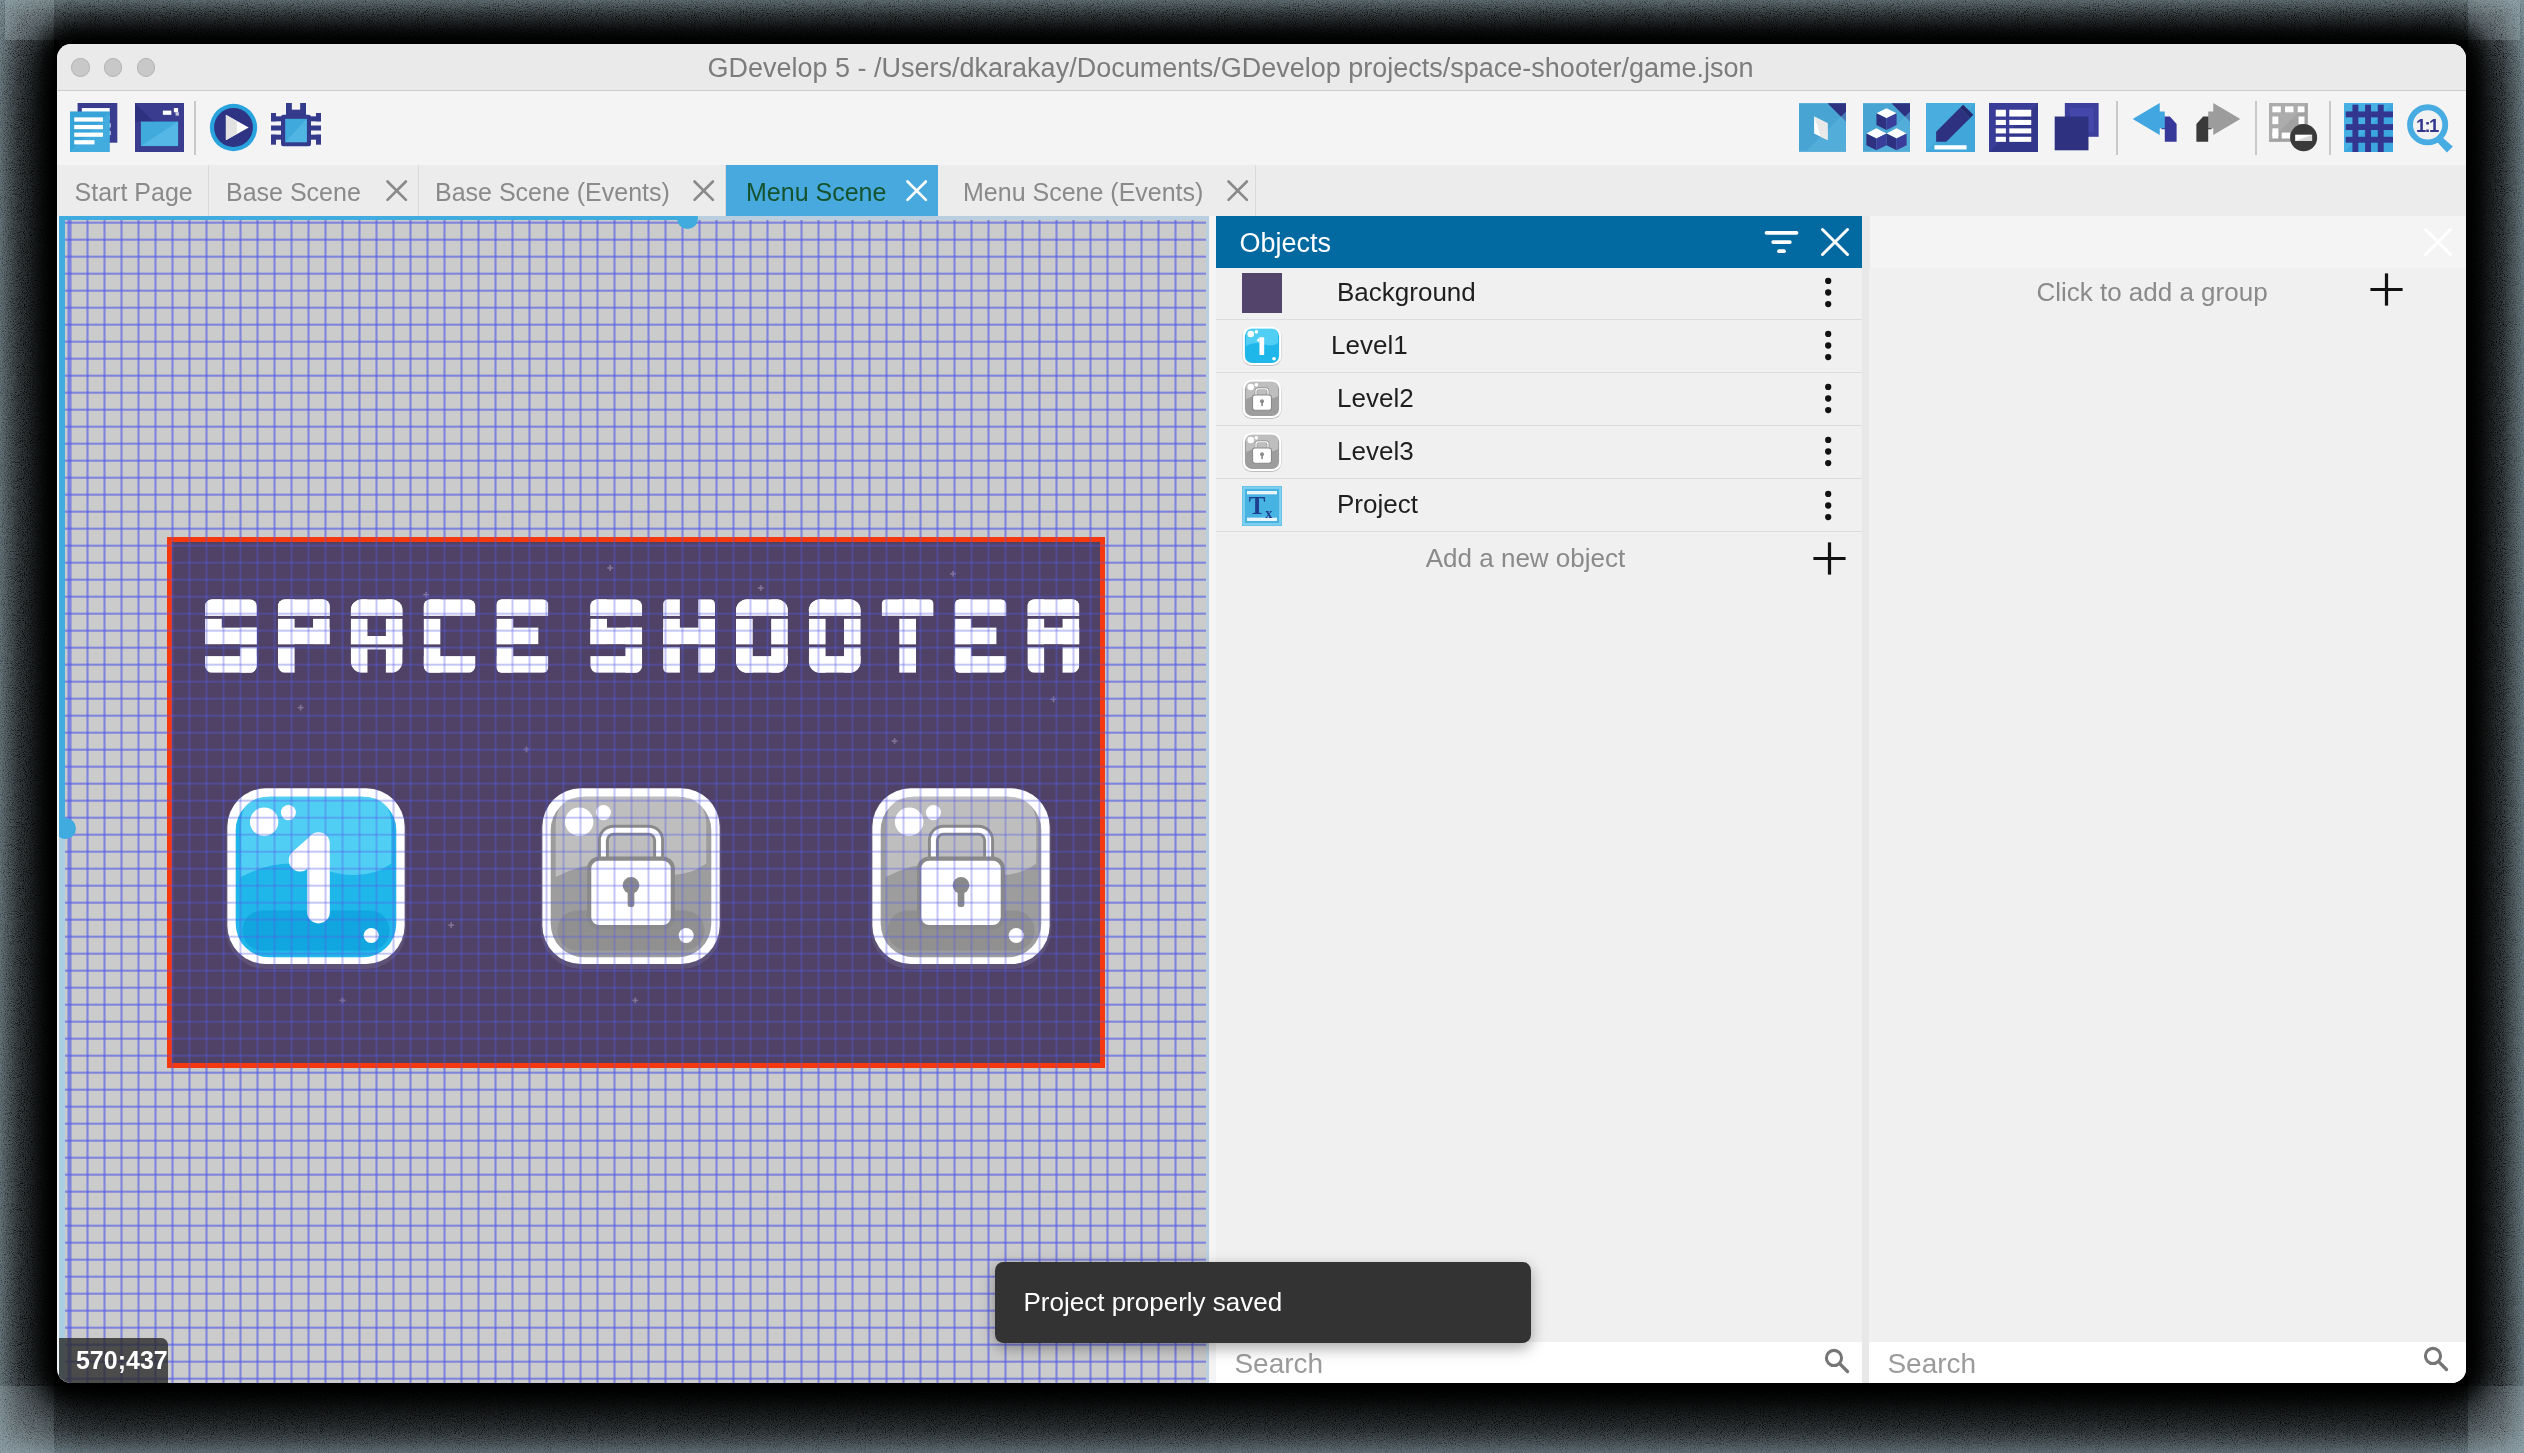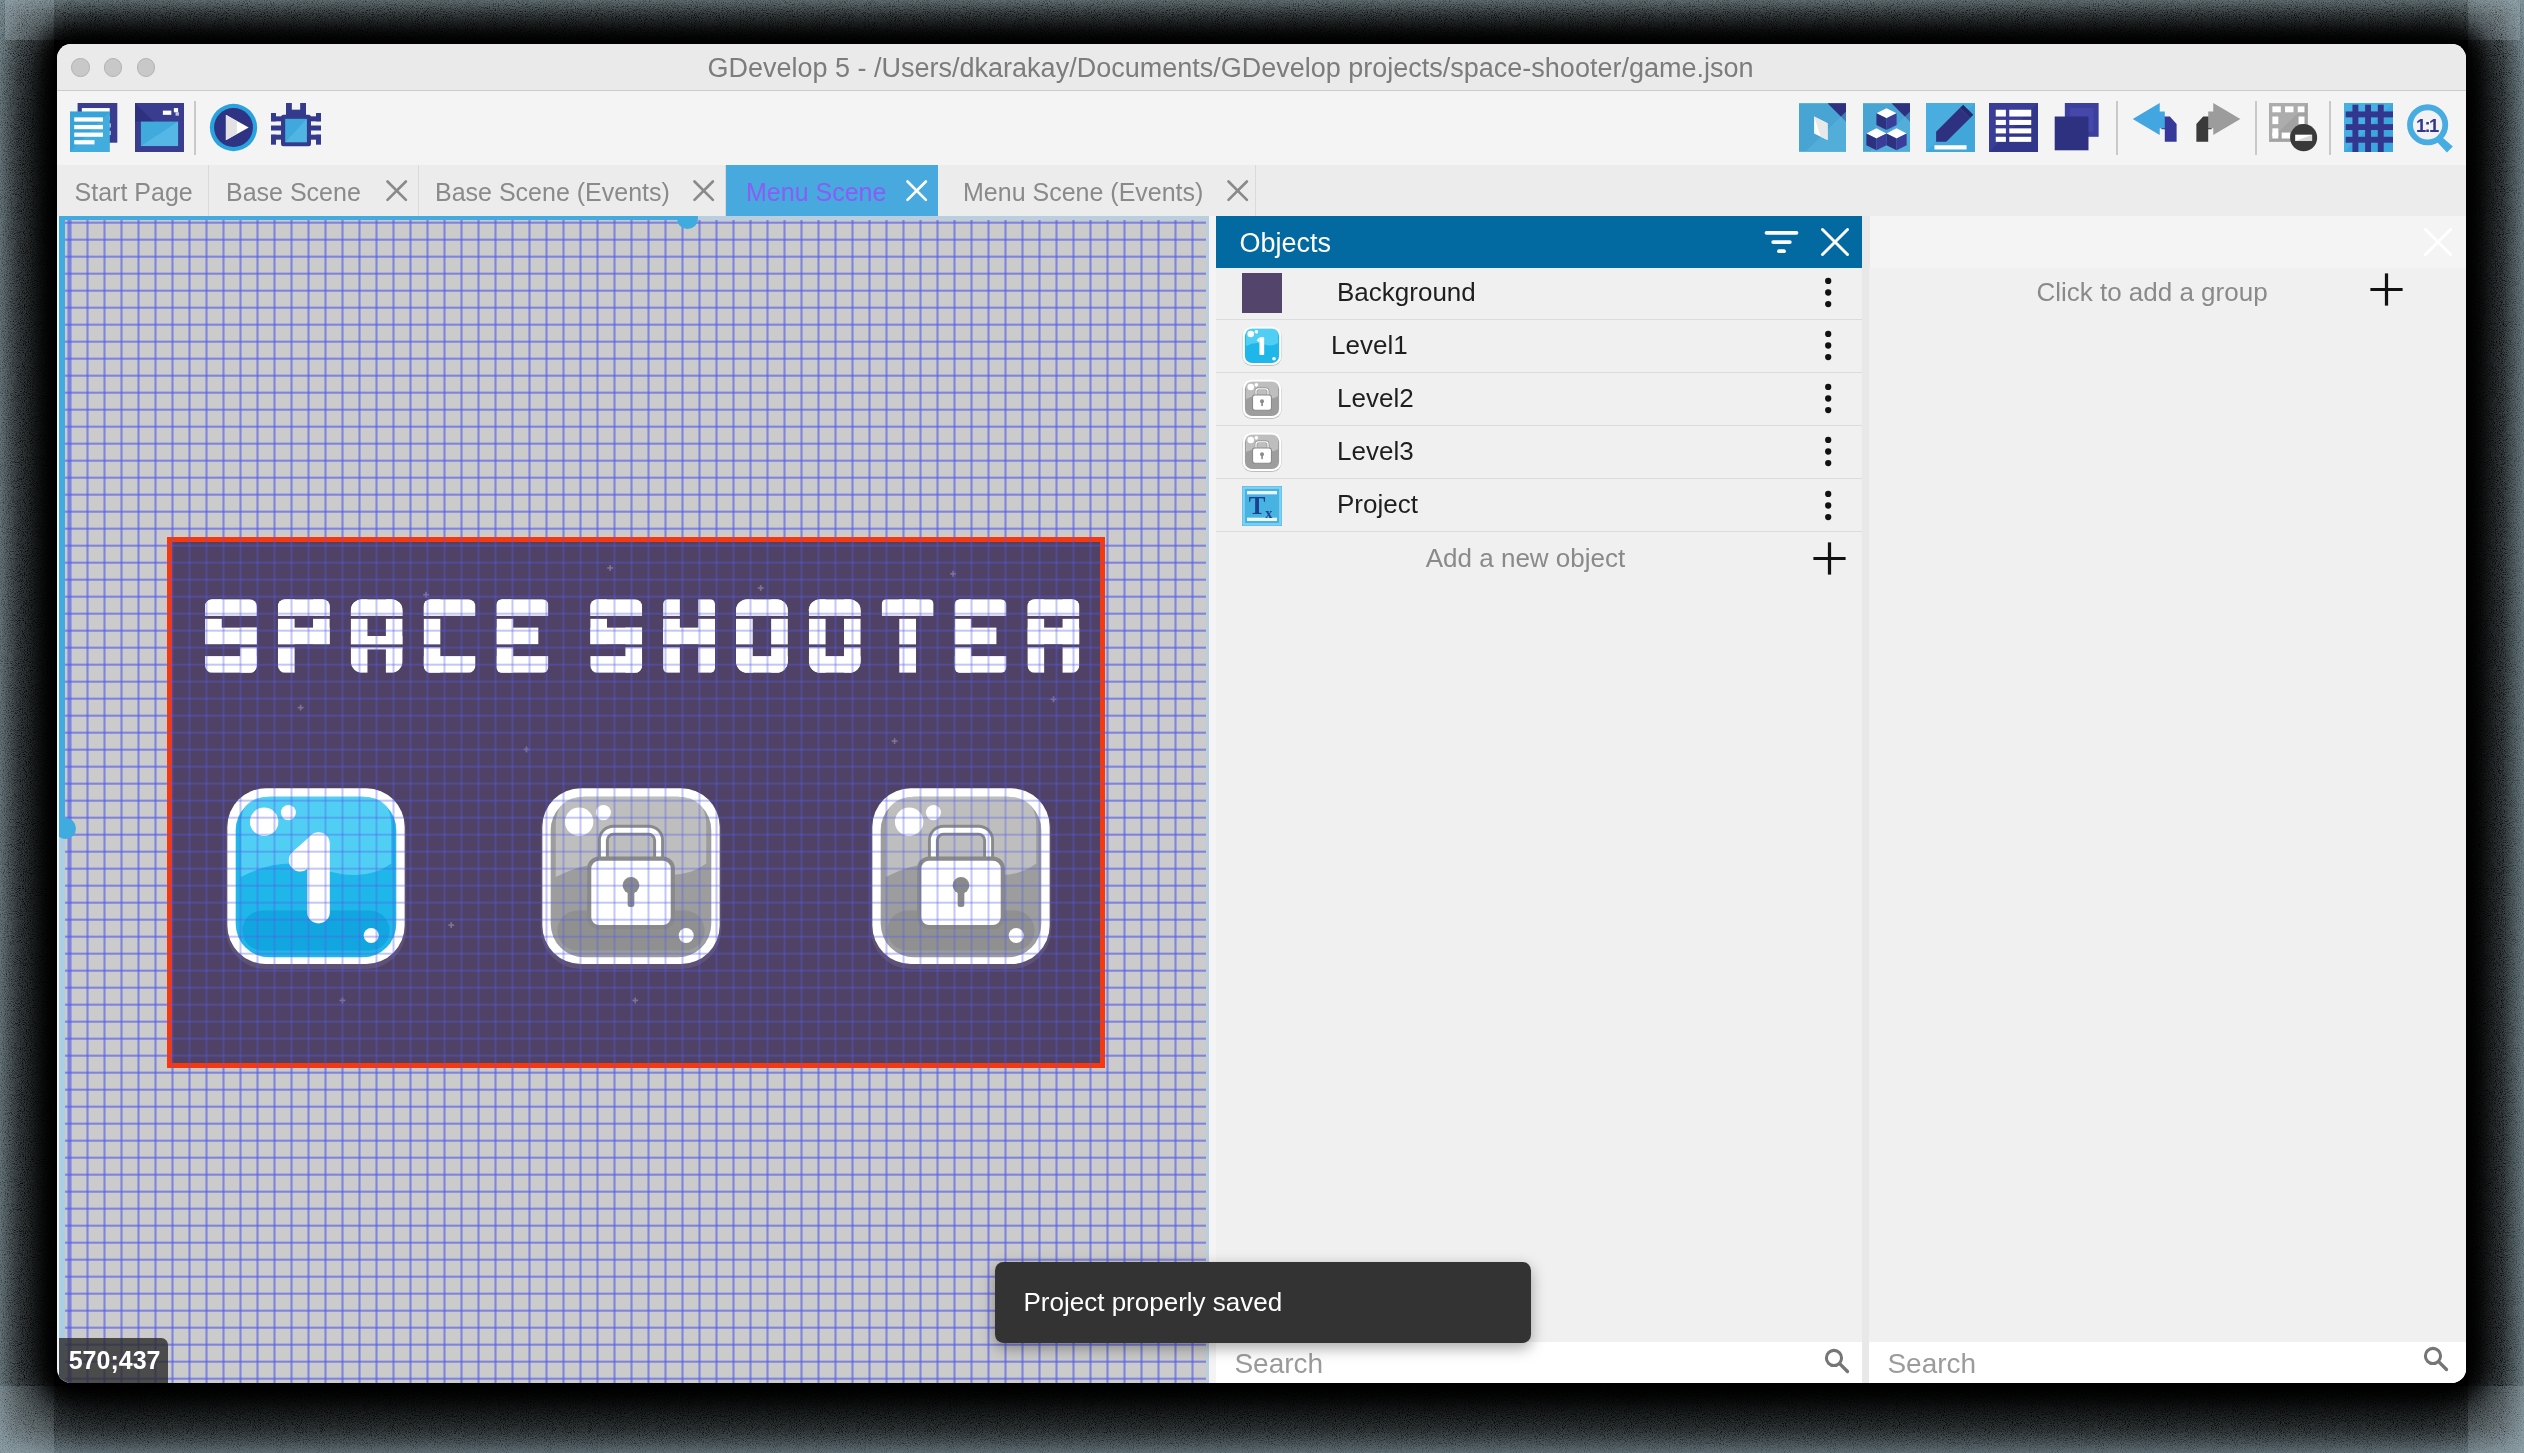--- a/index.html
+++ b/index.html
@@ -29,21 +29,21 @@
 .panelhead { position:absolute; top:172px; height:52px; background:#0369a1; color:#fff; font-size:27px; }
 .phtitle { position:absolute; left:23.4px; top:0; height:52px; line-height:54px; }
 .panelbody { position:absolute; top:224px; background:#f0f0f0; }
 .row { position:absolute; left:0; width:100%; border-bottom:1.7px solid #dcdcdc; }
 .rowlabel { position:absolute; left:121px; font-size:26px; color:#1e1e1e; }
 .searchbar { position:absolute; height:41px; background:#ffffff; top:1298px; }
 .searchtxt { position:absolute; left:18.4px; top:0; height:41px; line-height:43px; font-size:28px; color:#9b9b9b; }
 #toast { position:absolute; left:938px; top:1218px; width:536px; height:81px; background:#333333; border-radius:8.4px;
   box-shadow:0 5px 15px rgba(0,0,0,0.35); color:#fff; font-size:26px; line-height:81px; padding-left:28.5px; }
 #badge { position:absolute; left:1.7px; top:1294px; width:109px; height:45px; background:rgba(42,42,42,0.8);
-  border-radius:0 6.7px 0 0; color:#fff; font-size:25px; font-weight:bold; line-height:45px; padding-left:10px; }
+  border-radius:0 6.7px 0 0; color:#fff; font-size:25px; font-weight:bold; line-height:45px; padding-left:10px;text-align:right; }
 .bluedot { position:absolute; width:21px; height:21px; border-radius:50%; background:#3fabde; }
 </style></head><body>
 <div id="bgtint"></div>
 
 <svg width="0" height="0">
     <defs>
 <filter id="nz" x="0" y="0" width="100%" height="100%">
         <feTurbulence type="fractalNoise" baseFrequency="0.8" numOctaves="2" seed="7"></feTurbulence>
 <feColorMatrix type="matrix" values="0 0 0 0 0.36  0 0 0 0 0.45  0 0 0 0 0.49  1.4 1.4 1.4 0 -1.25"></feColorMatrix>
       </filter>
@@ -479,21 +479,21 @@
       <line x1="3" y1="3" x2="25" y2="25" stroke="#8a8a8a" stroke-width="3.2" stroke-linecap="round"></line>
       <line x1="25" y1="3" x2="3" y2="25" stroke="#8a8a8a" stroke-width="3.2" stroke-linecap="round"></line>
     </svg>
 <div class="tab" style="left:362px;width:307px"></div>
 <div class="tabtxt" style="left:378px">Base Scene (Events)</div>
 <svg style="position:absolute;left:635px;top:14.2px;width:23.4px;height:23.4px" viewBox="0 0 28 28">
       <line x1="3" y1="3" x2="25" y2="25" stroke="#8a8a8a" stroke-width="3.2" stroke-linecap="round"></line>
       <line x1="25" y1="3" x2="3" y2="25" stroke="#8a8a8a" stroke-width="3.2" stroke-linecap="round"></line>
     </svg>
 <div class="tab" style="left:669px;width:212px;background:#47a9dd;border-right:none"></div>
-<div class="tabtxt" style="left:689px;color:#8b5cf6">Menu Scene</div>
+<div class="tabtxt" style="left:689px;color:#14532d">Menu Scene</div>
 <svg style="position:absolute;left:848px;top:14.2px;width:23.4px;height:23.4px" viewBox="0 0 28 28">
       <line x1="3" y1="3" x2="25" y2="25" stroke="#ffffff" stroke-width="3.2" stroke-linecap="round"></line>
       <line x1="25" y1="3" x2="3" y2="25" stroke="#ffffff" stroke-width="3.2" stroke-linecap="round"></line>
     </svg>
 <div class="tab" style="left:881px;width:318px"></div>
 <div class="tabtxt" style="left:906px">Menu Scene (Events)</div>
 <svg style="position:absolute;left:1169px;top:14.2px;width:23.4px;height:23.4px" viewBox="0 0 28 28">
       <line x1="3" y1="3" x2="25" y2="25" stroke="#8a8a8a" stroke-width="3.2" stroke-linecap="round"></line>
       <line x1="25" y1="3" x2="3" y2="25" stroke="#8a8a8a" stroke-width="3.2" stroke-linecap="round"></line>
     </svg>

